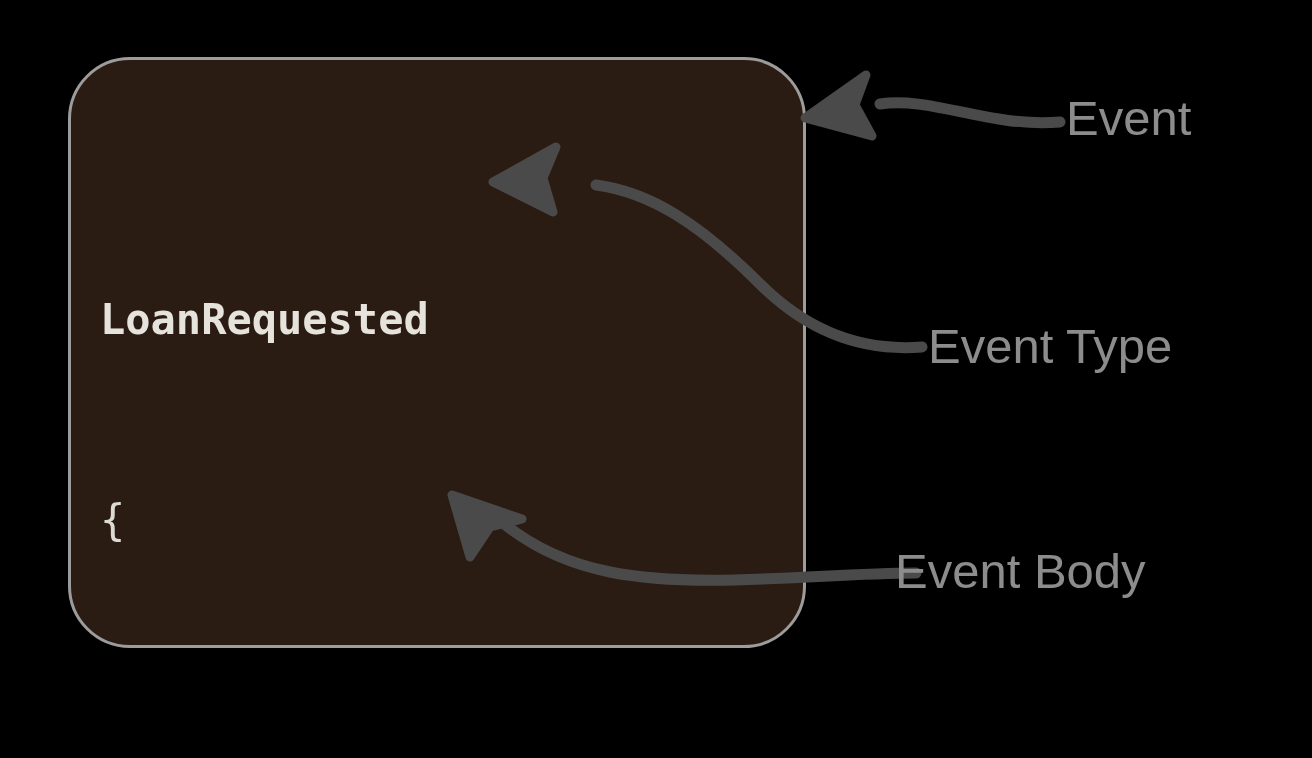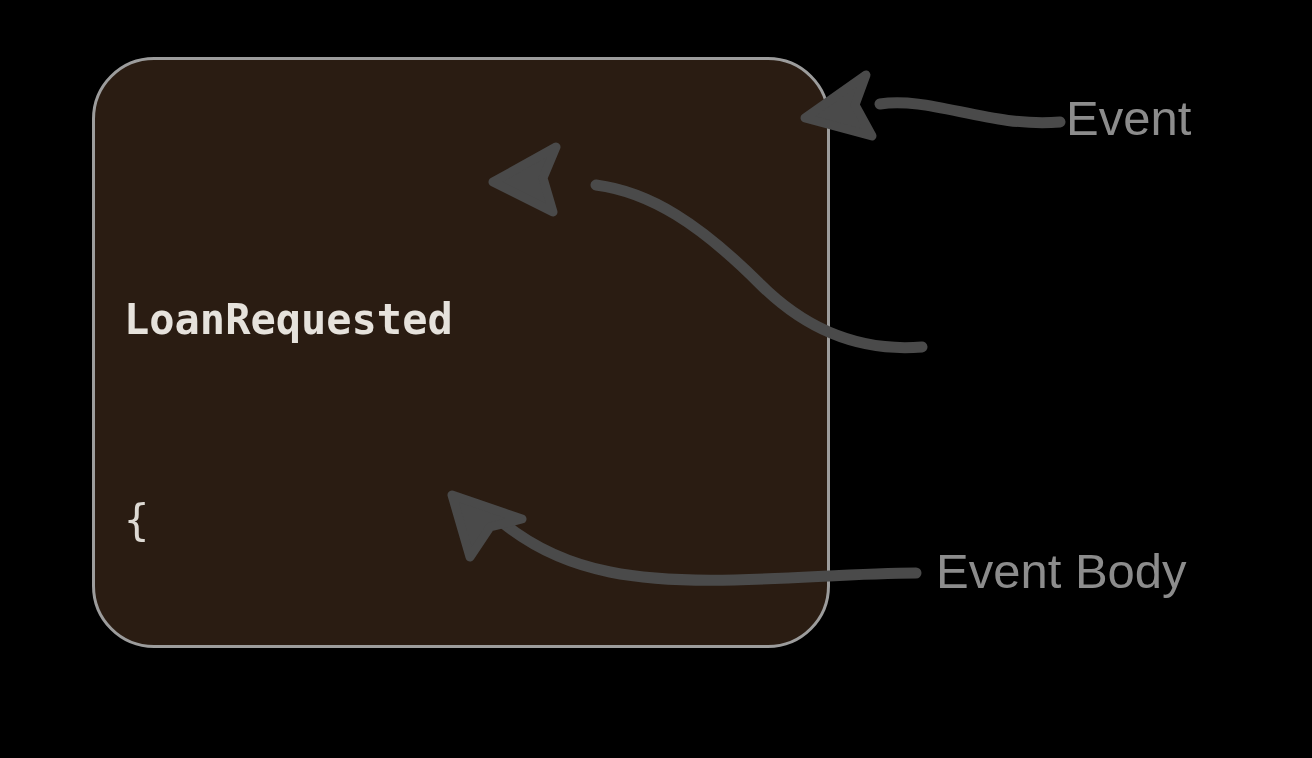--- a/index.html
+++ b/index.html
@@ -29,21 +29,20 @@
     position: absolute;
     left: 68px;
     top: 57px;
     width: 738px;
     height: 591px;
     box-sizing: border-box;
     background: #2a1c12;
     border: 3px solid #9c9c9c;
     border-radius: 62px;
     z-index: 2;
-    margin-left: 24px;
   }
 
   .card-text {
     position: absolute;
     left: 29px;
     top: 92px;
     right: 10px;
     font-family: "DejaVu Sans Mono", "Liberation Mono", monospace;
     font-size: 42px;
     line-height: 67px;
@@ -79,21 +78,21 @@
     font-family: "Liberation Sans", sans-serif;
     font-size: 49px;
     font-weight: normal;
     color: #8c8c8c;
     white-space: nowrap;
     line-height: 1;
     text-align: center;
   }
   #label-event      { left: 1066px; top: 94px; }
   #label-event-type { left: 928px;  top: 322px; }
-  #label-event-body { left: 936px;  top: 547px; }
+  #label-event-body { left: 895px;  top: 547px; }
 </style>
 </head>
 <body>
 
 <div id="stage">
 
   <div class="event-card">
     <div class="card-text">
       <span class="event-type-line">LoanRequested</span>
       <span class="body-line">{</span>
@@ -116,16 +115,17 @@
     </g>
 
     <g>
       <path d="M 916,573 C 820,573 700,590 610,572 C 560,562 524,540 503,523" fill="none" stroke="#4a4a4a" stroke-width="11" stroke-linecap="round"></path>
       <path d="M 452,495 L 522,519 L 490,527 L 470,557 Z" fill="#4a4a4a" stroke="#4a4a4a" stroke-width="9" stroke-linejoin="round"></path>
     </g>
   </svg>
 
   <div class="annotation-label" id="label-event">Event</div>
 
+  <div class="annotation-label" id="label-event-type">Event Type</div>
 
   <div class="annotation-label" id="label-event-body">Event Body</div>
 
 </div>
 
 </body></html>

